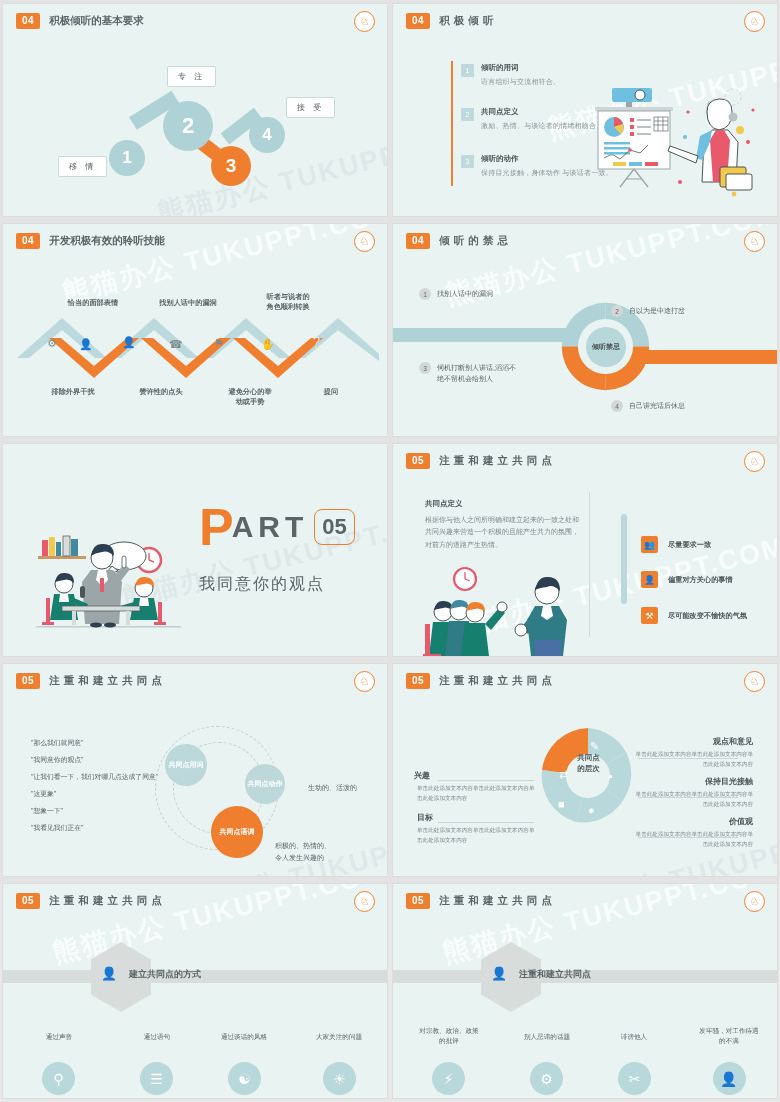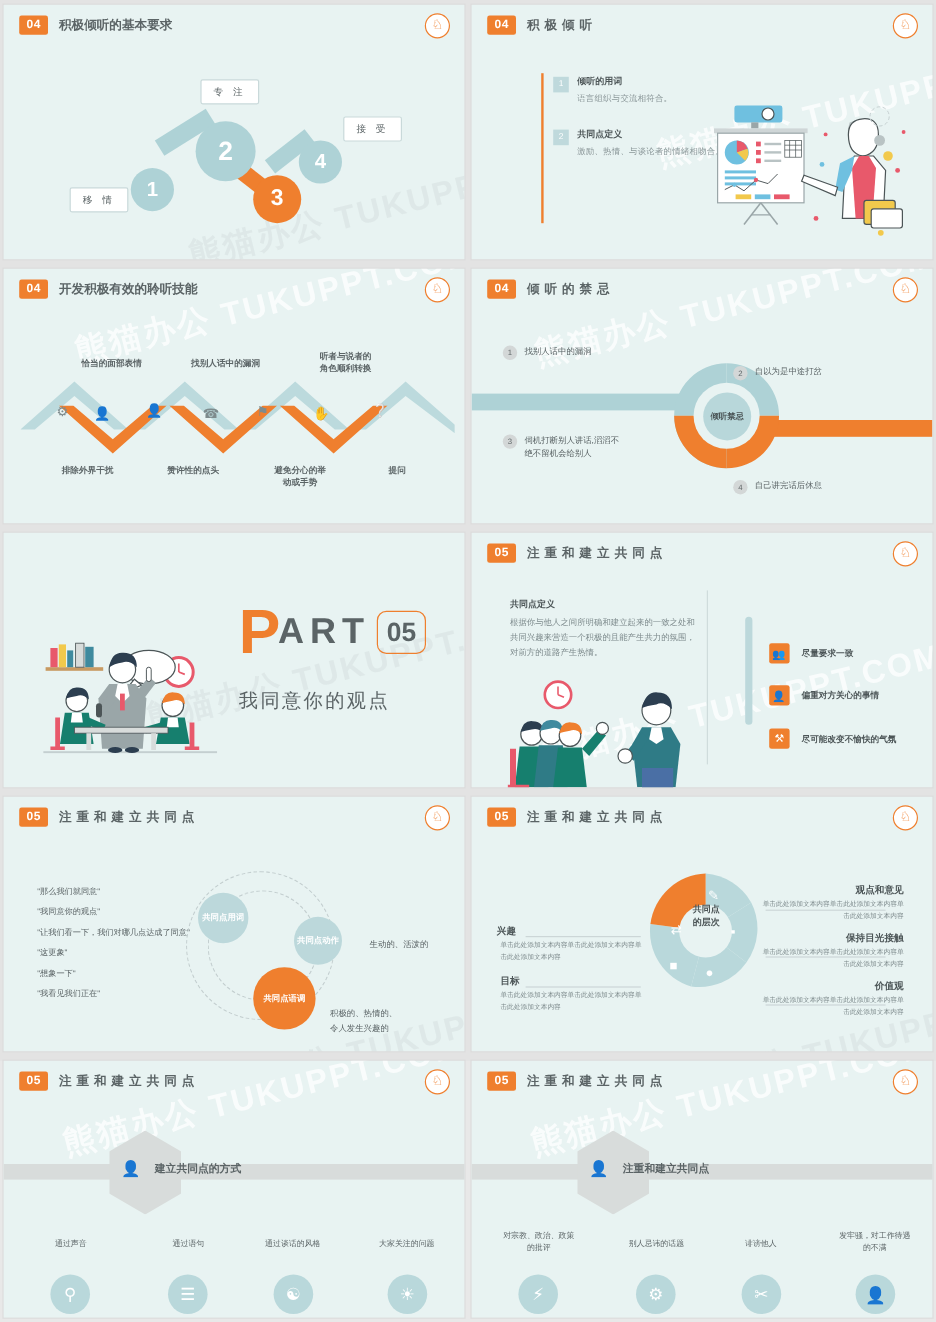--- a/index.html
+++ b/index.html
@@ -186,20 +186,27 @@
       <span>
         <div class="t">倾听的用词</div>
         <div class="d">语言组织与交流相符合。</div>
       </span>
     </div>
     <div class="item" style="top:103px;">
       <span class="idx">2</span>
       <span>
         <div class="t">共同点定义</div>
         <div class="d">激励、热情、与谈论者的情绪相吻合。</div>
+      </span>
+    </div>
+    <div class="item" style="top:150px;">
+      <span class="idx">3</span>
+      <span>
+        <div class="t">倾听的动作</div>
+        <div class="d">保持目光接触，身体动作 与谈话者一致。</div>
       </span>
     </div>
 
     <svg class="illus2" viewBox="0 0 175 115">
 
       <rect x="22" y="6" width="40" height="14" rx="2" fill="#6fc0e0"></rect>
       <circle cx="50" cy="13" r="5" fill="#fff" stroke="#4c5557" stroke-width="1"></circle>
       <rect x="36" y="20" width="6" height="5" fill="#9aa6a8"></rect>
 
       <rect x="5" y="25" width="78" height="4" fill="#cfd6d7"></rect>

